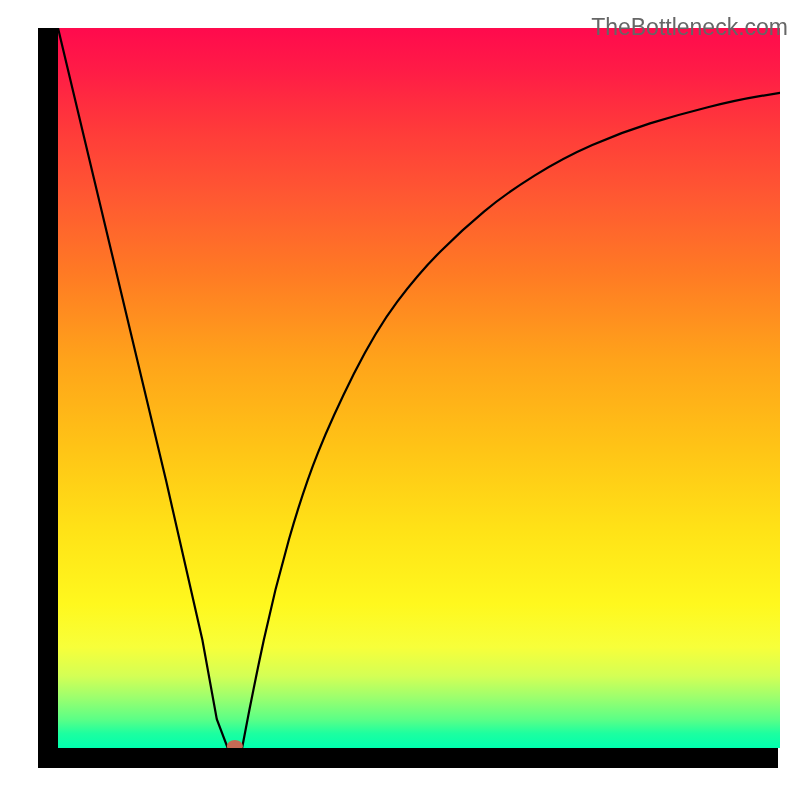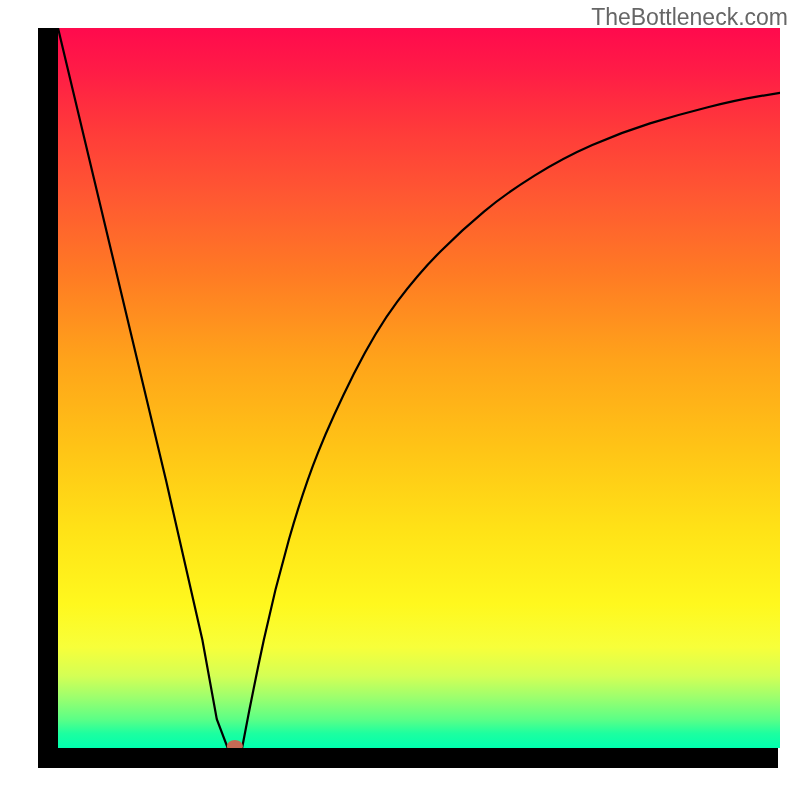--- a/index.html
+++ b/index.html
@@ -6,21 +6,21 @@
   body {
     width: 800px;
     height: 800px;
     background: #fff;
     font-family: Arial, Helvetica, sans-serif;
     position: relative;
     overflow: hidden;
   }
   .watermark {
     position: absolute;
-    top: 4px;
+    top: 14px;
     right: 12px;
     color: #666;
     font-size: 23px;
     font-weight: 500;
     z-index: 10;
     letter-spacing: 0px;
   }
   .frame {
     position: absolute;
     left: 38px;

